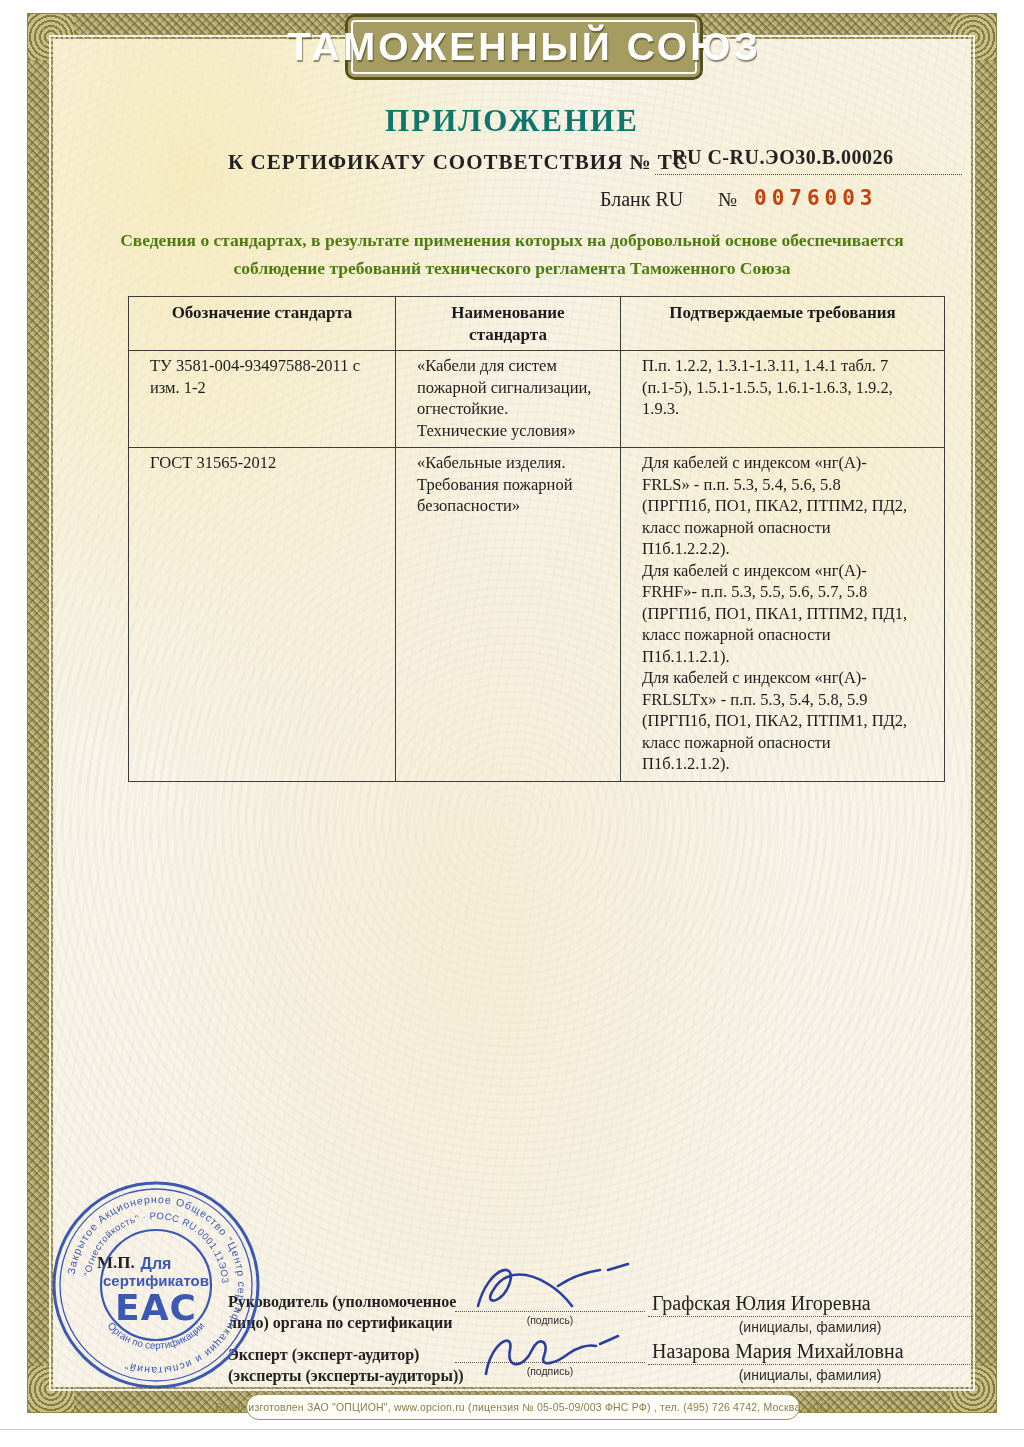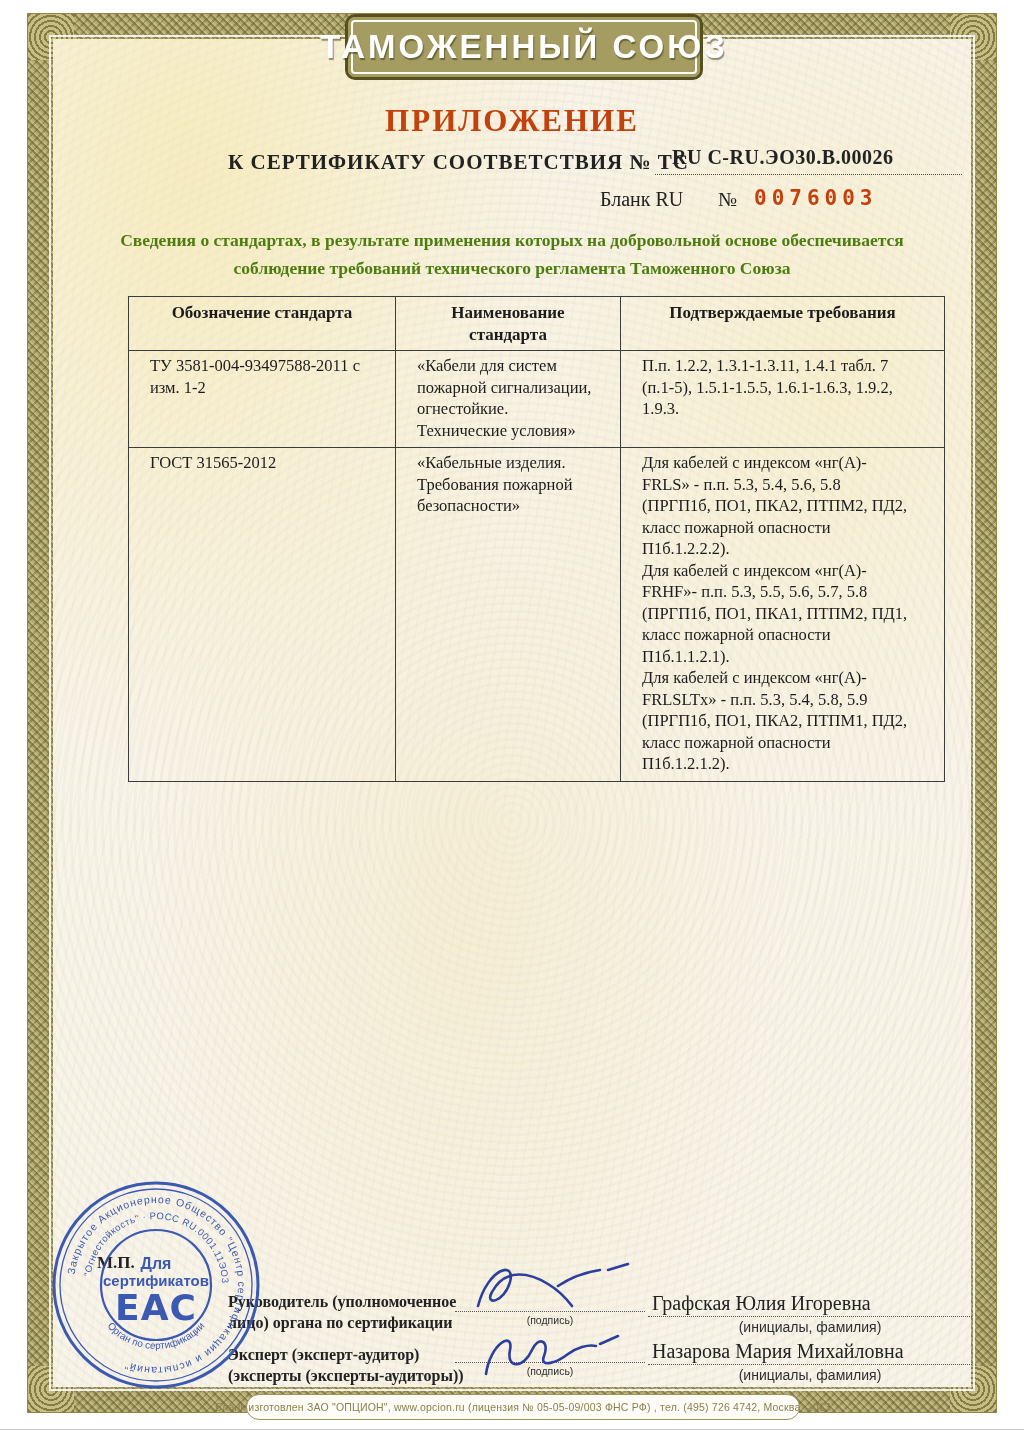--- a/index.html
+++ b/index.html
@@ -35,28 +35,28 @@
     outline-offset:2px;
   }
   
   .badge{
     position:absolute;left:345px;top:14px;width:352px;height:60px;z-index:5;
     background:#a49c61;border:3px solid #55511f;border-radius:10px;
     box-shadow:inset 0 0 0 3px #a49c61, inset 0 0 0 5px rgba(255,255,255,.95);
     display:flex;align-items:center;justify-content:center;
   }
   .badge-text{
-    font-family:"Liberation Sans", sans-serif;font-weight:bold;font-size:33px;
+    font-family:"Liberation Sans", sans-serif;font-weight:bold;font-size:39px;
     color:#fff;letter-spacing:3px;text-shadow:1px 2px 1px rgba(60,55,20,.55);
     white-space:nowrap;
   }
   
   .doc-title{
     position:absolute;left:0;top:103px;width:1024px;text-align:center;z-index:4;
-    font-size:31px;font-weight:bold;letter-spacing:2px;color:#c2410c;
+    font-size:31px;font-weight:bold;letter-spacing:2px;color:#0f766e;
   }
   .cert-label{
     position:absolute;left:228px;top:150px;z-index:4;
     font-size:21px;font-weight:bold;letter-spacing:1px;white-space:nowrap;
   }
   .cert-number{
     position:absolute;left:672px;top:146px;z-index:4;
     font-size:20px;font-weight:bold;letter-spacing:.5px;white-space:nowrap;
   }
   .cert-underline{

